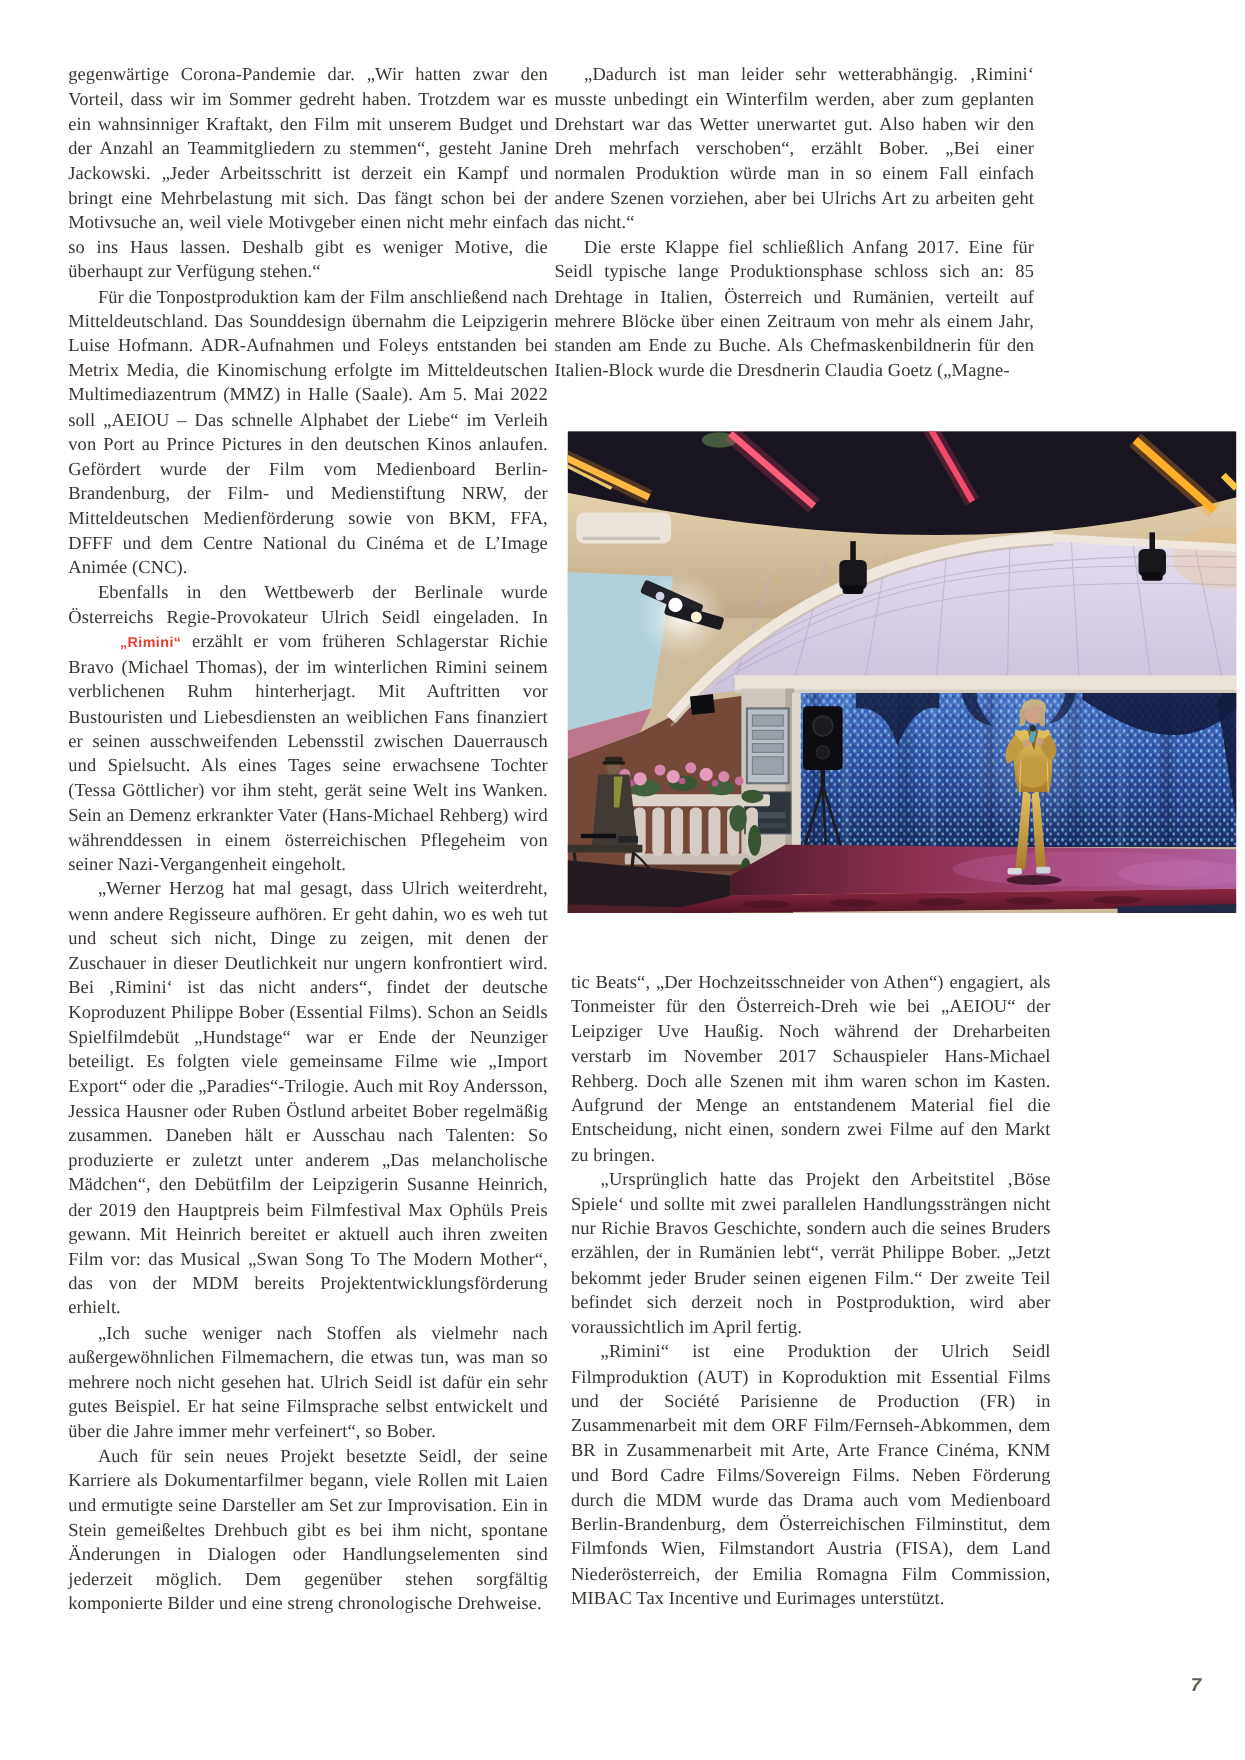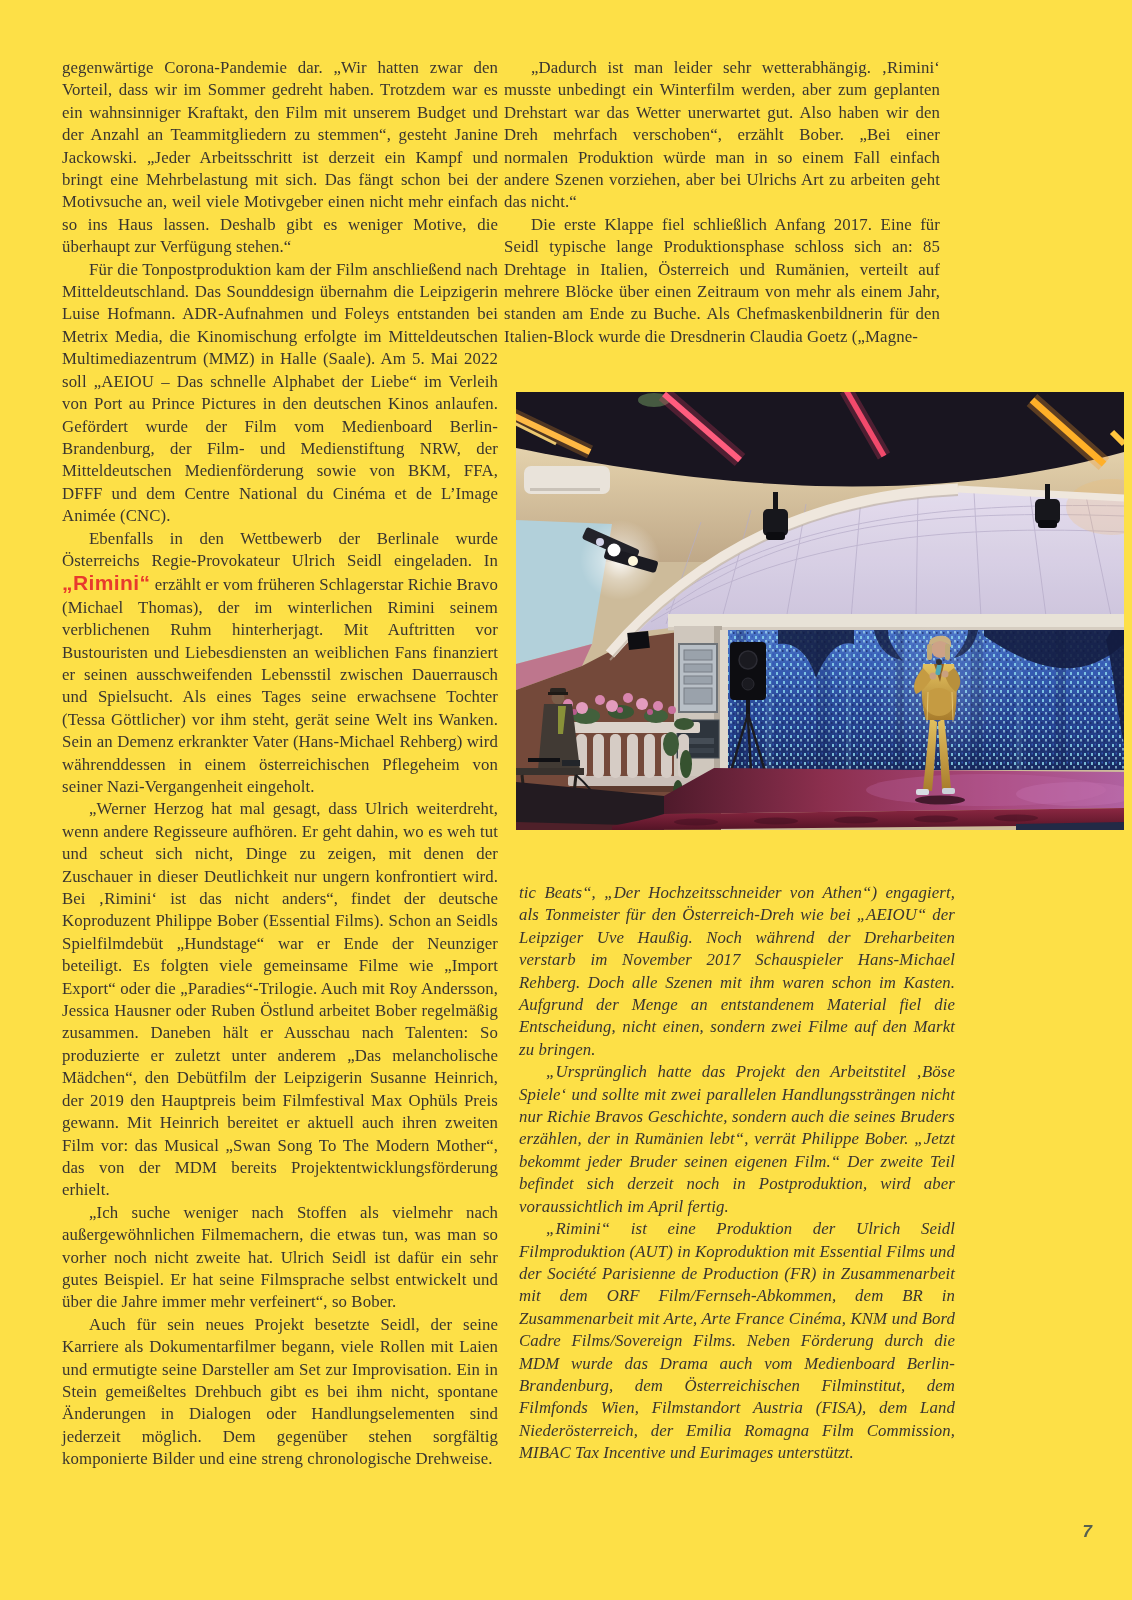--- a/index.html
+++ b/index.html
@@ -1,35 +1,35 @@
 <!DOCTYPE html>
 <html lang="de"><head>
 <meta charset="utf-8">
 <style>
   html,body { margin:0; padding:0; background:#e8e0da; }
   .page {
     position:relative; width:1132px; height:1600px;
-    background:#fde047;
+    background:#ffffff;
     font-family:"Liberation Serif","DejaVu Serif",serif;
     color:#3a3530; overflow:hidden;
     margin:0 auto;
   }
   .col {
     position:absolute; text-align:justify;
     font-size:16.8px; line-height:22.4px; letter-spacing:0.1px;
     hyphens:auto; -webkit-hyphens:auto;
   }
   .col p { margin:0; padding:0; }
   .col p.indent { text-indent:27px; }
   .col-left  { left:62px;  top:57px;  width:436px; }
   .col-right-top    { left:504px; top:57px;  width:436px; }
-  .col-right-bottom { left:519px; top:882px; width:436px;font-style:italic; }
+  .col-right-bottom { left:519px; top:882px; width:436px; }
   .accent {
     font-family:"Liberation Sans","DejaVu Sans",sans-serif;
-    font-weight:bold; color:#e83a2d; font-size:21px; letter-spacing:0.4px;
+    font-weight:bold; color:#e83a2d; font-size:13px; letter-spacing:0.4px;margin-left:47px;
   }
   .photo {
     position:absolute; left:516px; top:392px; width:608px; height:438px; margin:0;
   }
   .photo svg { display:block; width:100%; height:100%; }
   .page-number {
     position:absolute; left:1020px; top:1522px; width:72px; text-align:right;
     font-family:"Liberation Sans","DejaVu Sans",sans-serif;
     font-weight:bold; font-style:italic; font-size:17px; color:#58614f;
   }
@@ -37,21 +37,21 @@
 </head>
 <body>
 
 <div class="page">
 
   <div class="col col-left">
       <p class="para">gegenwärtige Corona-Pandemie dar. „Wir hatten zwar den Vorteil, dass wir im Sommer gedreht haben. Trotzdem war es ein wahnsinniger Kraftakt, den Film mit unserem Budget und der Anzahl an Teammitgliedern zu stemmen“, gesteht Janine Jackowski. „Jeder Arbeitsschritt ist derzeit ein Kampf und bringt eine Mehrbelastung mit sich. Das fängt schon bei der Motivsuche an, weil viele Motivgeber einen nicht mehr einfach so ins Haus lassen. Deshalb gibt es weniger Motive, die überhaupt zur Verfügung stehen.“</p>
       <p class="para indent">Für die Tonpostproduktion kam der Film anschließend nach Mitteldeutschland. Das Sounddesign übernahm die Leipzigerin Luise Hofmann. ADR-Aufnahmen und Foleys entstanden bei Metrix Media, die Kinomischung erfolgte im Mitteldeutschen Multimediazentrum (MMZ) in Halle (Saale). Am 5. Mai 2022 soll „AEIOU – Das schnelle Alphabet der Liebe“ im Verleih von Port au Prince Pictures in den deutschen Kinos anlaufen. Gefördert wurde der Film vom Medienboard Berlin-Brandenburg, der Film- und Medienstiftung NRW, der Mitteldeutschen Medienförderung sowie von BKM, FFA, DFFF und dem Centre National du Cinéma et de L’Image Animée (CNC).</p>
       <p class="para indent">Ebenfalls in den Wettbewerb der Berlinale wurde Österreichs Regie-Provokateur Ulrich Seidl eingeladen. In <span class="accent">„Rimini“</span> erzählt er vom früheren Schlagerstar Richie Bravo (Michael Thomas), der im winterlichen Rimini seinem verblichenen Ruhm hinterherjagt. Mit Auftritten vor Bustouristen und Liebesdiensten an weiblichen Fans finanziert er seinen ausschweifenden Lebensstil zwischen Dauerrausch und Spielsucht. Als eines Tages seine erwachsene Tochter (Tessa Göttlicher) vor ihm steht, gerät seine Welt ins Wanken. Sein an Demenz erkrankter Vater (Hans-Michael Rehberg) wird währenddessen in einem österreichischen Pflegeheim von seiner Nazi-Vergangenheit eingeholt.</p>
       <p class="para indent">„Werner Herzog hat mal gesagt, dass Ulrich weiterdreht, wenn andere Regisseure aufhören. Er geht dahin, wo es weh tut und scheut sich nicht, Dinge zu zeigen, mit denen der Zuschauer in dieser Deutlichkeit nur ungern konfrontiert wird. Bei ‚Rimini‘ ist das nicht anders“, findet der deutsche Koproduzent Philippe Bober (Essential Films). Schon an Seidls Spielfilmdebüt „Hundstage“ war er Ende der Neunziger beteiligt. Es folgten viele gemeinsame Filme wie „Import Export“ oder die „Paradies“-Trilogie. Auch mit Roy Andersson, Jessica Hausner oder Ruben Östlund arbeitet Bober regelmäßig zusammen. Daneben hält er Ausschau nach Talenten: So produzierte er zuletzt unter anderem „Das melancholische Mädchen“, den Debütfilm der Leipzigerin Susanne Heinrich, der 2019 den Hauptpreis beim Filmfestival Max Ophüls Preis gewann. Mit Heinrich bereitet er aktuell auch ihren zweiten Film vor: das Musical „Swan Song To The Modern Mother“, das von der MDM bereits Projektentwicklungsförderung erhielt.</p>
-      <p class="para indent">„Ich suche weniger nach Stoffen als vielmehr nach außergewöhnlichen Filmemachern, die etwas tun, was man so vorher noch nicht zweite hat. Ulrich Seidl ist dafür ein sehr gutes Beispiel. Er hat seine Filmsprache selbst entwickelt und über die Jahre immer mehr verfeinert“, so Bober.</p>
+      <p class="para indent">„Ich suche weniger nach Stoffen als vielmehr nach außergewöhnlichen Filmemachern, die etwas tun, was man so mehrere noch nicht gesehen hat. Ulrich Seidl ist dafür ein sehr gutes Beispiel. Er hat seine Filmsprache selbst entwickelt und über die Jahre immer mehr verfeinert“, so Bober.</p>
       <p class="para indent">Auch für sein neues Projekt besetzte Seidl, der seine Karriere als Dokumentarfilmer begann, viele Rollen mit Laien und ermutigte seine Darsteller am Set zur Improvisation. Ein in Stein gemeißeltes Drehbuch gibt es bei ihm nicht, spontane Änderungen in Dialogen oder Handlungselementen sind jederzeit möglich. Dem gegenüber stehen sorgfältig komponierte Bilder und eine streng chronologische Drehweise.</p>
     </div>
 
   <div class="col col-right-top">
       <p class="para indent">„Dadurch ist man leider sehr wetterabhängig. ‚Rimini‘ musste unbedingt ein Winterfilm werden, aber zum geplanten Drehstart war das Wetter unerwartet gut. Also haben wir den Dreh mehrfach verschoben“, erzählt Bober. „Bei einer normalen Produktion würde man in so einem Fall einfach andere Szenen vorziehen, aber bei Ulrichs Art zu arbeiten geht das nicht.“</p>
       <p class="para indent">Die erste Klappe fiel schließlich Anfang 2017. Eine für Seidl typische lange Produktionsphase schloss sich an: 85 Drehtage in Italien, Österreich und Rumänien, verteilt auf mehrere Blöcke über einen Zeitraum von mehr als einem Jahr, standen am Ende zu Buche. Als Chefmaskenbildnerin für den Italien-Block wurde die Dresdnerin Claudia Goetz („Magne-</p>
     </div>
 
   <figure class="photo" role="img" aria-label="Bühnenszene: Sänger im goldenen Anzug mit Mikrofon vor blau glitzerndem Lamettavorhang auf rotem Bühnenteppich; links Keyboarder hinter weißer Balustrade mit rosa Blumen, darüber dunkle Decke mit Neonröhren und weiße Rasterdecke mit Scheinwerfern.">
     <svg viewBox="0 0 608 438" preserveAspectRatio="none">

